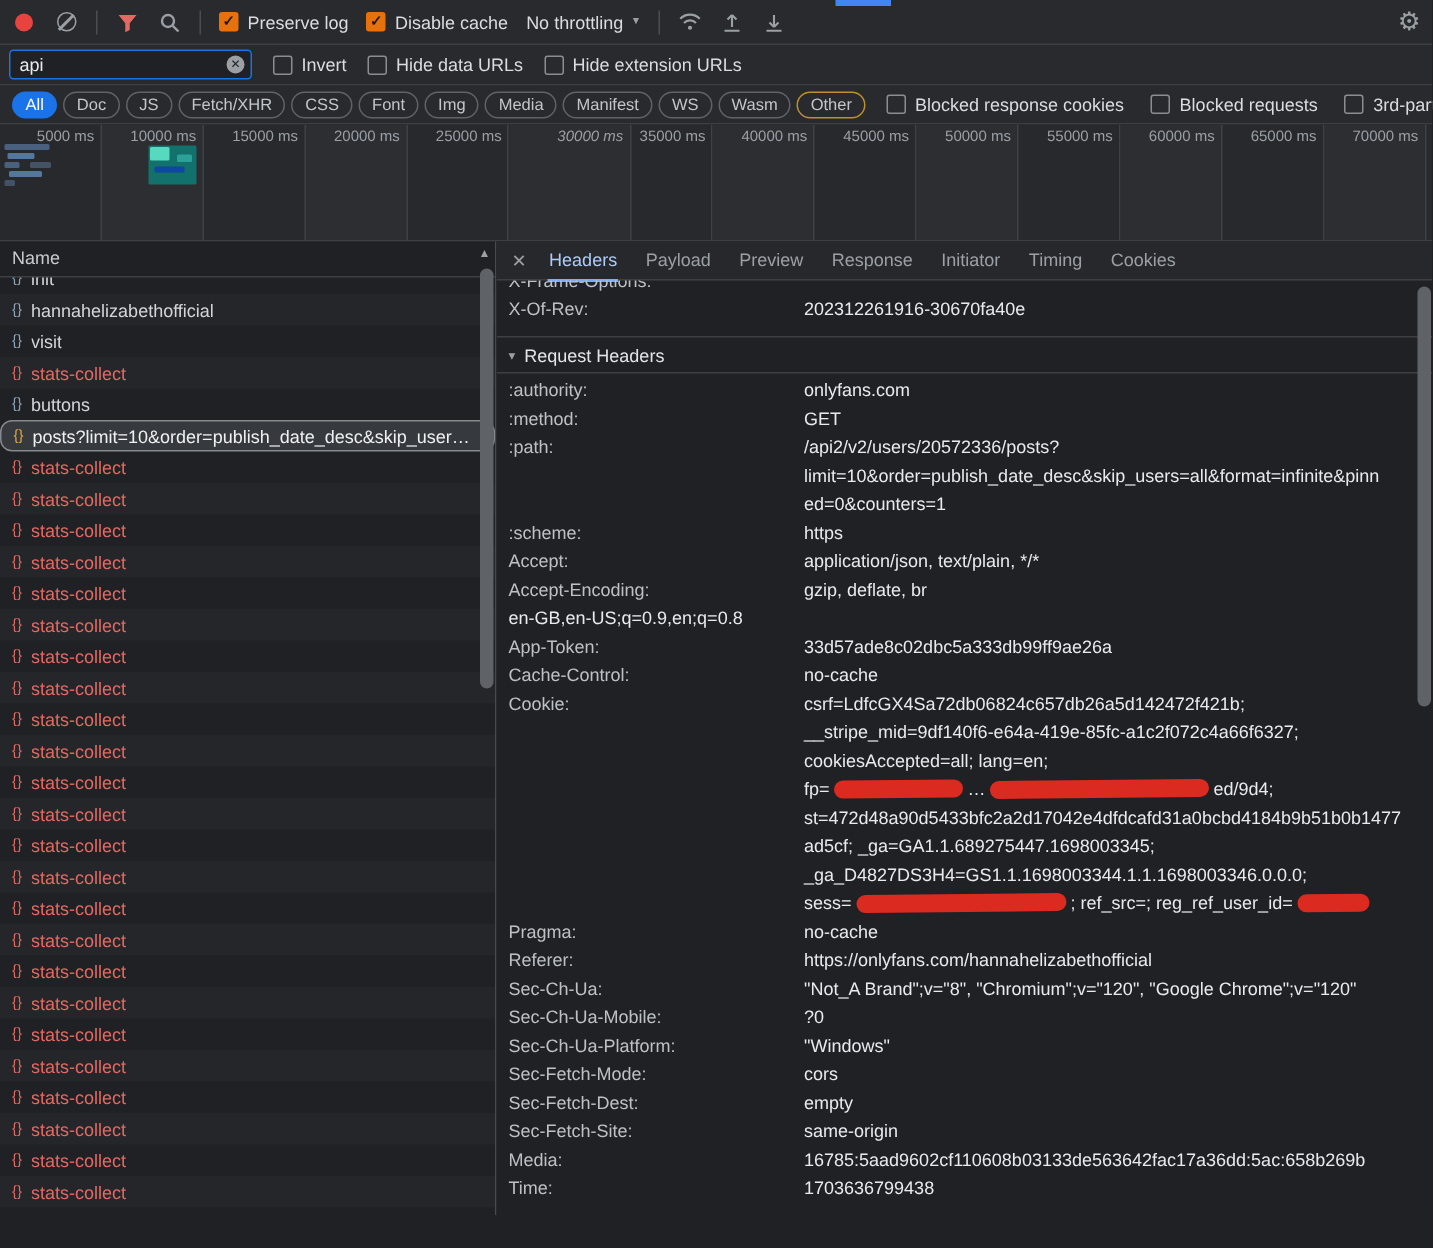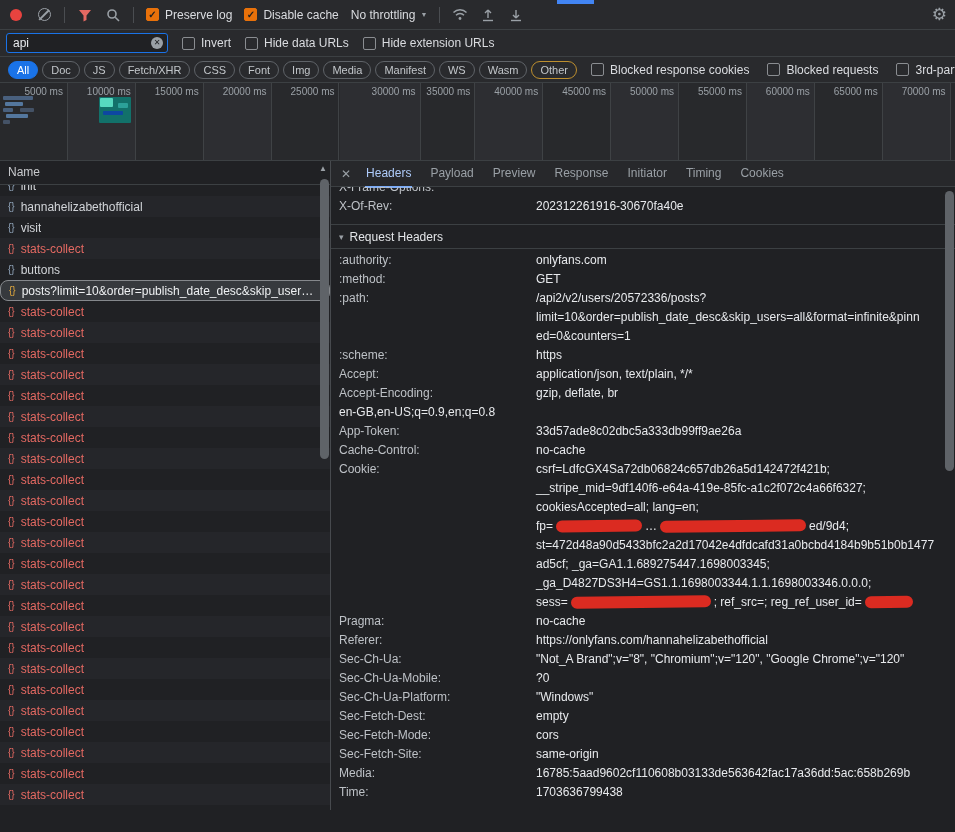--- a/index.html
+++ b/index.html
@@ -212,21 +212,21 @@
         </label>
       </span>
   </div>
 
   <div class="timeline">
       <div class="tl-col" style="left: 0px; width: 67.9px;">5000 ms</div>
       <div class="tl-col alt" style="left: 67.9px; width: 67.9px;">10000 ms</div>
       <div class="tl-col" style="left: 135.8px; width: 67.9px;">15000 ms</div>
       <div class="tl-col alt" style="left: 203.7px; width: 67.9px;">20000 ms</div>
       <div class="tl-col" style="left: 271.6px; width: 67.9px;">25000 ms</div>
-      <div class="tl-col alt" style="left: 339.5px; width: 81px;">30000 ms</div>
+      <div class="tl-col alt" style="left: 339.5px; width: 81px; font-style: italic;">30000 ms</div>
       <div class="tl-col" style="left: 407.4px; width: 67.9px;">35000 ms</div>
       <div class="tl-col alt" style="left: 475.3px; width: 67.9px;">40000 ms</div>
       <div class="tl-col" style="left: 543.2px; width: 67.9px;">45000 ms</div>
       <div class="tl-col alt" style="left: 611.1px; width: 67.9px;">50000 ms</div>
       <div class="tl-col" style="left: 679px; width: 67.9px;">55000 ms</div>
       <div class="tl-col alt" style="left: 746.9px; width: 67.9px;">60000 ms</div>
       <div class="tl-col" style="left: 814.8px; width: 67.9px;">65000 ms</div>
       <div class="tl-col alt" style="left: 882.7px; width: 67.9px; text-align: right;">70000 ms</div>
       <div class="tl-bar" style="left: 3px; top: 13px; width: 30px; height: 4px; background: rgb(73, 96, 126);"></div>
       <div class="tl-bar" style="left: 5px; top: 19px; width: 18px; height: 4px; background: rgb(84, 119, 158);"></div>
@@ -469,26 +469,26 @@
             </div>
             <div class="hrow">
               <span class="hname">Sec-Ch-Ua-Mobile:</span>
               <span class="hval">?0</span>
             </div>
             <div class="hrow">
               <span class="hname">Sec-Ch-Ua-Platform:</span>
               <span class="hval">"Windows"</span>
             </div>
             <div class="hrow">
+              <span class="hname">Sec-Fetch-Mode:</span>
+              <span class="hval">cors</span>
+            </div>
+            <div class="hrow">
               <span class="hname">Sec-Fetch-Dest:</span>
               <span class="hval">empty</span>
-            </div>
-            <div class="hrow">
-              <span class="hname">Sec-Fetch-Mode:</span>
-              <span class="hval">cors</span>
             </div>
             <div class="hrow">
               <span class="hname">Sec-Fetch-Site:</span>
               <span class="hval">same-origin</span>
             </div>
             <div class="hrow">
               <span class="hname">Media:</span>
               <span class="hval">16785:5aad9602cf110608b03133de563642fac17a36dd:5ac:658b269b</span>
             </div>
             <div class="hrow">

